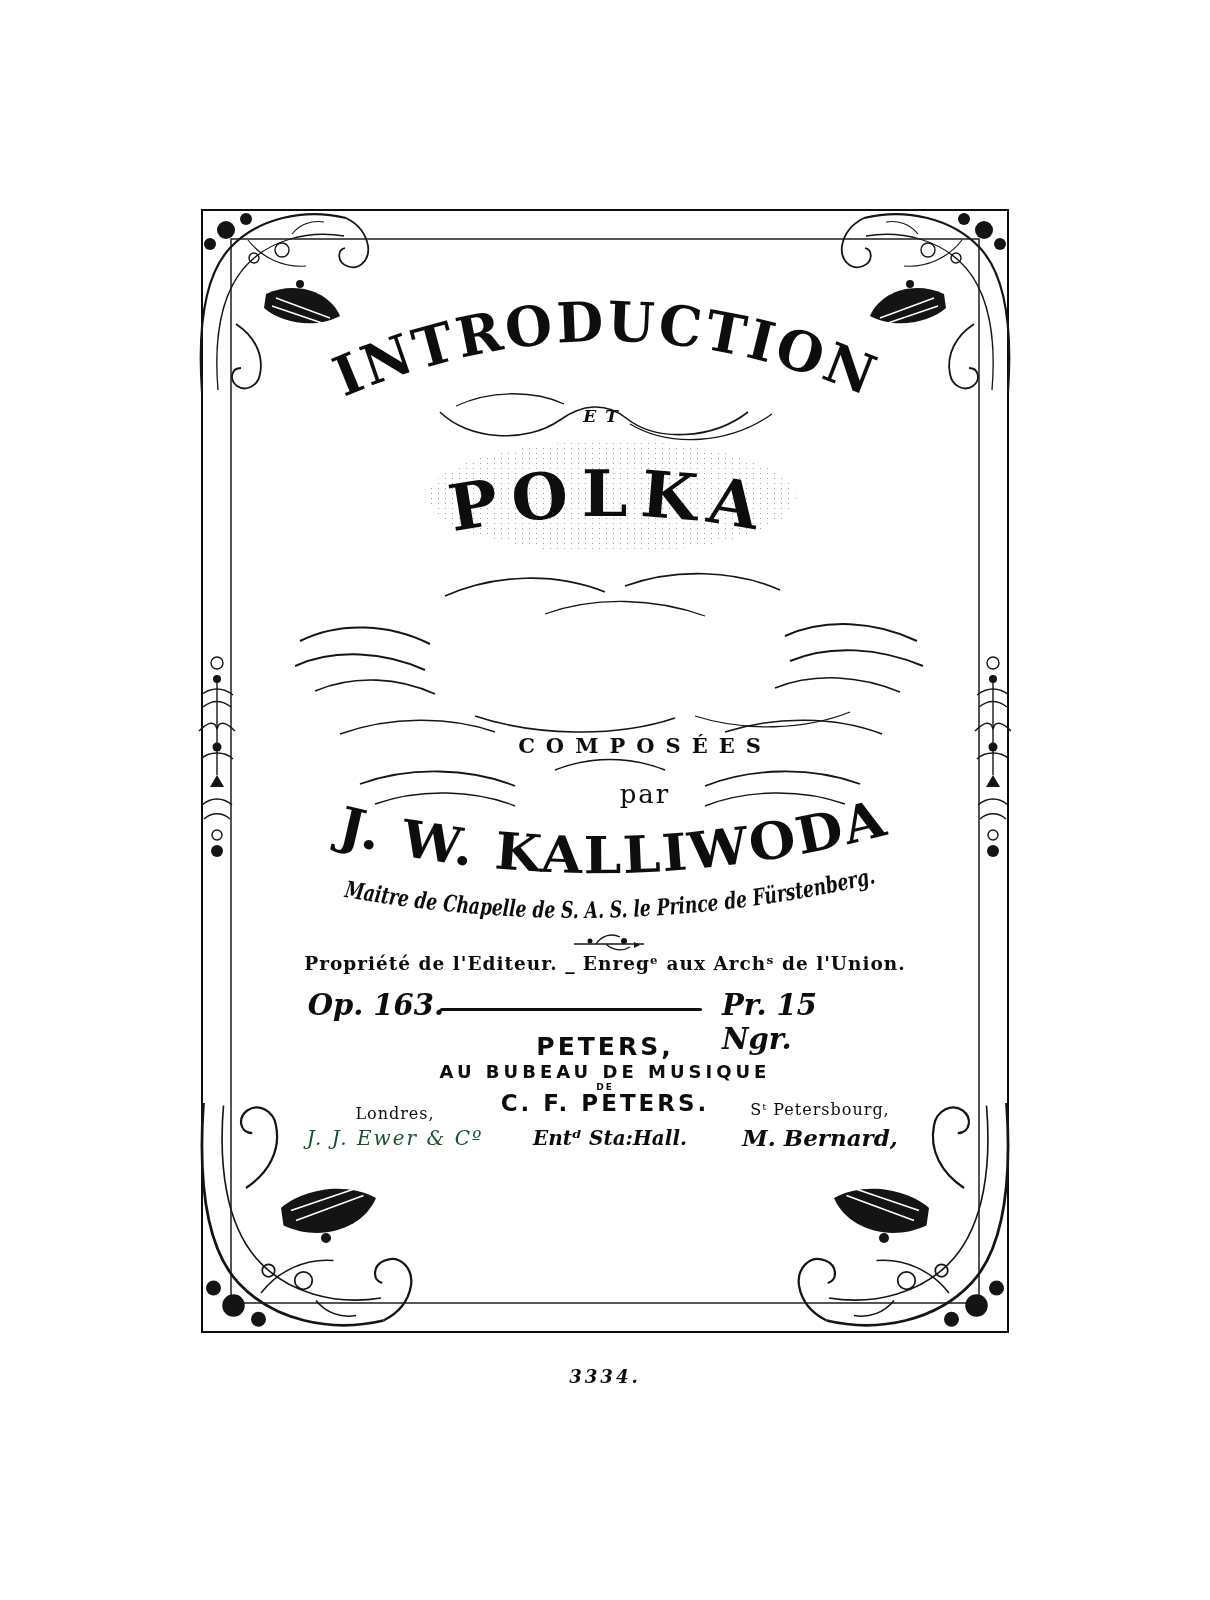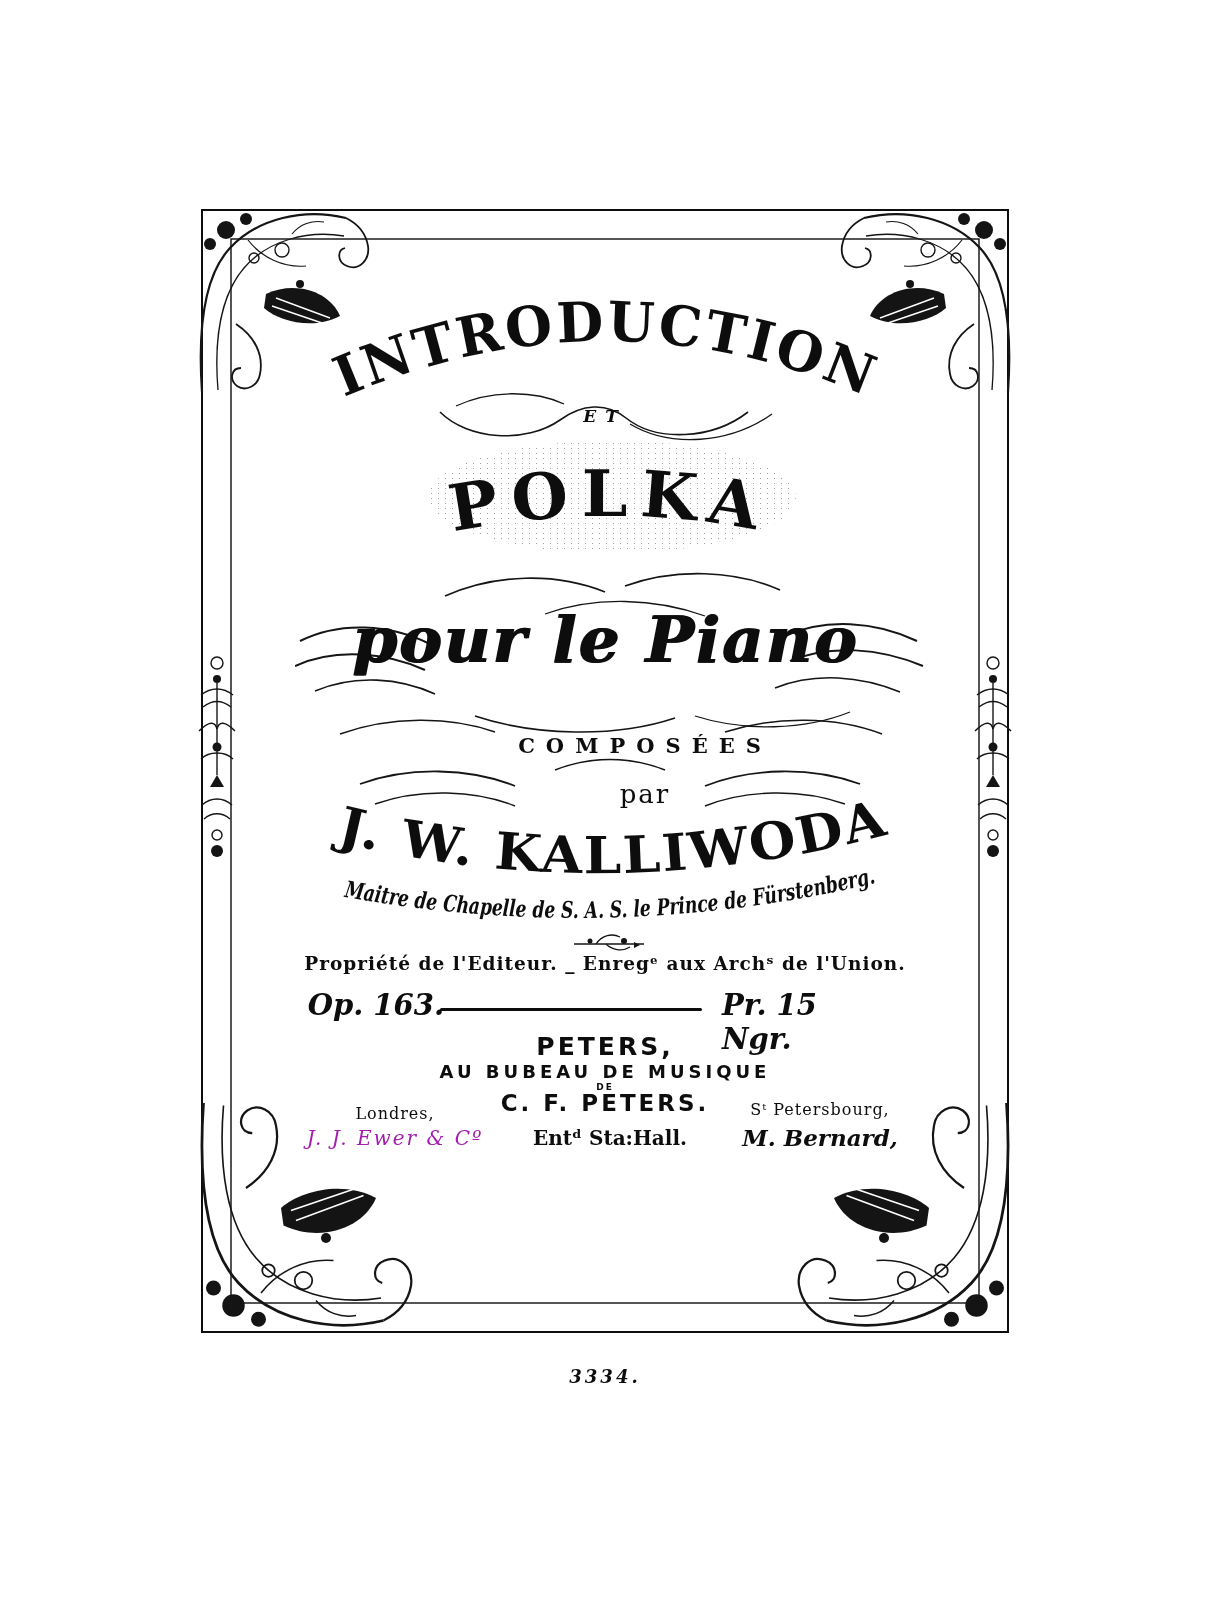--- a/index.html
+++ b/index.html
@@ -30,22 +30,22 @@
   .opus{left:284px;top:988px;width:160px;font-size:29px;font-weight:700;font-style:italic;text-align:right;}
   .price{left:722px;top:988px;width:170px;font-size:29px;font-weight:700;font-style:italic;}
   .rule{left:440px;top:1008px;width:262px;height:3px;background:#0d0d0d;border-radius:2px;}
   .leipzig{top:1032px;font-size:25px;font-weight:700;font-family:"DejaVu Sans",sans-serif;letter-spacing:3px;}
   .bureau{top:1061px;font-size:18px;font-weight:700;font-family:"DejaVu Sans",sans-serif;letter-spacing:4px;}
   .de-tiny{top:1082px;font-size:9px;font-weight:700;font-family:"DejaVu Sans",sans-serif;letter-spacing:2px;}
   .peters{top:1090px;font-size:23px;font-weight:700;font-family:"DejaVu Sans",sans-serif;letter-spacing:3px;}
   .agent-city{font-size:16px;letter-spacing:1px;}
   .agent-name{font-size:21px;font-style:italic;}
   .londres{left:300px;top:1104px;width:190px;text-align:center;}
-  .ewer{left:280px;top:1126px;width:230px;text-align:center;color:#a21caf;font-size:20px;font-style:italic;letter-spacing:2px;}
-  .sta-hall{left:520px;top:1126px;width:180px;text-align:center;font-size:20px;font-weight:700;}
+  .ewer{left:280px;top:1126px;width:230px;text-align:center;color:#14532d;font-size:20px;font-style:italic;letter-spacing:2px;}
+  .sta-hall{left:520px;top:1126px;width:180px;text-align:center;font-size:20px;font-weight:700;font-style:italic;}
   .stpet{left:720px;top:1100px;width:200px;text-align:center;}
   .bernard{left:720px;top:1124px;width:200px;text-align:center;font-size:23px;font-style:italic;font-weight:700;}
   .plate{top:1366px;font-size:18px;font-style:italic;font-weight:700;letter-spacing:3px;}
 </style>
 </head>
 <body>
 
 <div class="page">
 
   <svg class="abs" style="left:0;top:0" width="1210" height="1600" viewBox="0 0 1210 1600">
@@ -123,21 +123,20 @@
     <path class="ink" stroke-width="2" d="M490,70 C530,52 580,55 622,75"></path>
     <path class="ink" stroke-width="2" d="M495,95 C535,78 585,82 628,100"></path>
     <path class="ink" stroke-width="1.6" d="M480,122 C520,106 566,110 605,126"></path>
     <path class="ink" stroke-width="1.6" d="M150,30 C200,8 260,6 310,26"></path>
     <path class="ink" stroke-width="1.6" d="M330,20 C380,2 440,4 485,24"></path>
     <path class="ink" stroke-width="1.3" d="M250,48 C300,30 360,32 410,50"></path>
     <path class="ink" stroke-width="1.6" d="M180,150 C240,170 320,172 380,152"></path>
     <path class="ink" stroke-width="1.3" d="M400,150 C450,166 510,164 555,146"></path>
   </svg>
 
-  <div class="abs ctr subtitle-line">pour le Piano</div>
 
   <svg class="abs" style="left:330px;top:714px" width="560" height="120" viewBox="0 0 560 120">
     <path class="ink" stroke-width="1.6" d="M10,20 C60,2 120,2 165,18"></path>
     <path class="ink" stroke-width="1.6" d="M395,18 C445,2 505,2 552,20"></path>
     <path class="ink" stroke-width="1.8" d="M30,70 C80,52 140,54 185,72"></path>
     <path class="ink" stroke-width="1.4" d="M45,90 C90,74 145,76 185,92"></path>
     <path class="ink" stroke-width="1.8" d="M375,72 C420,54 480,52 530,70"></path>
     <path class="ink" stroke-width="1.4" d="M375,92 C415,76 470,74 515,90"></path>
     <path class="ink" stroke-width="1.4" d="M225,56 C260,42 300,42 335,56"></path>
   </svg>

